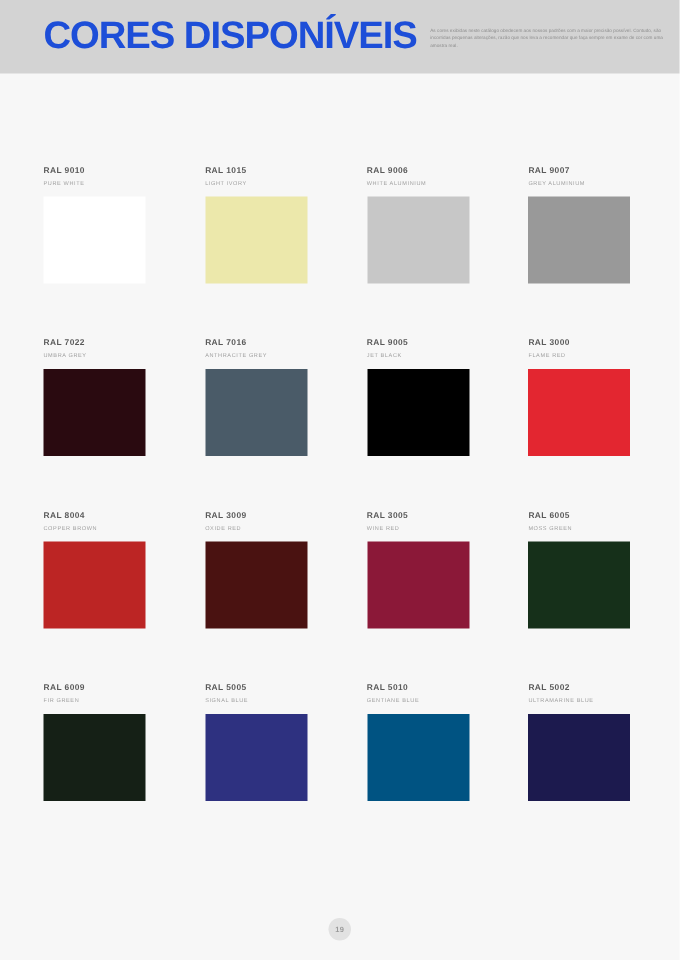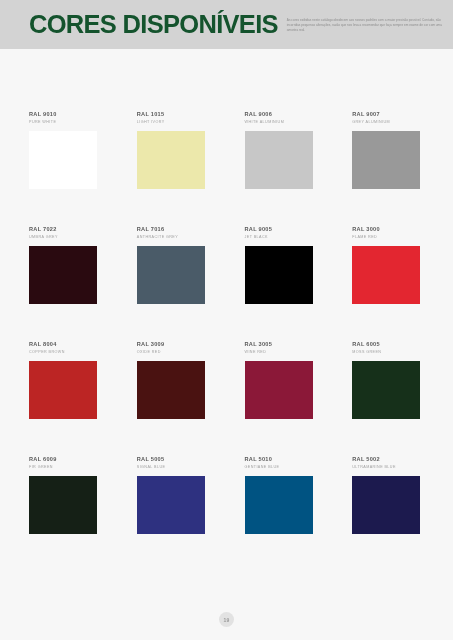--- a/index.html
+++ b/index.html
@@ -33,21 +33,21 @@
     background: #d3d3d3;
     display: flex;
     align-items: center;
   }
 
   .header-title {
     margin-left: 29px;
     font-size: 25.5px;
     font-weight: bold;
     letter-spacing: -0.7px;
-    color: #14532d;
+    color: #1d4ed8;
     line-height: 1;
     white-space: nowrap;
     font-family: "Liberation Sans", sans-serif;
   }
 
   .header-note {
     margin-left: 9px;
     margin-top: 1px;
     width: 160px;
     font-size: 3.1px;

